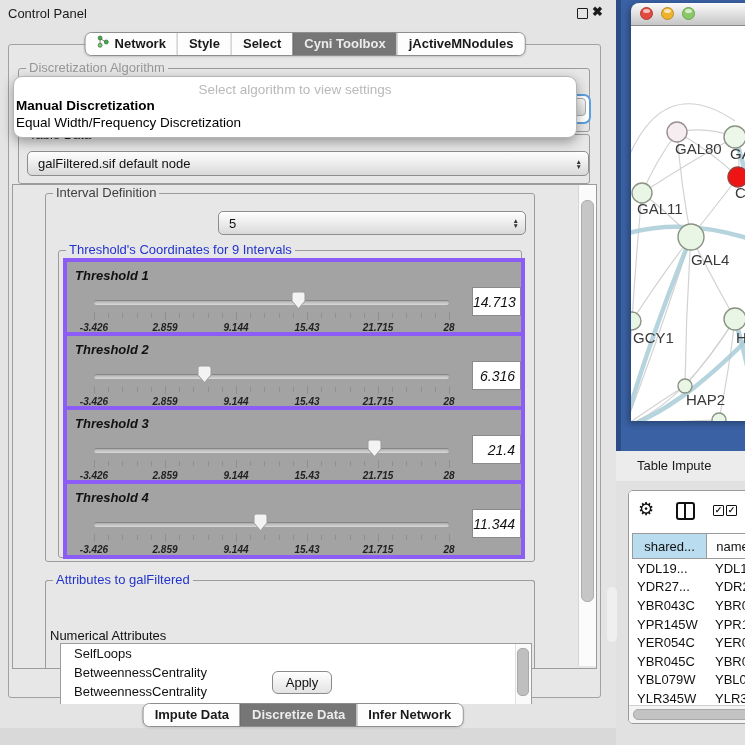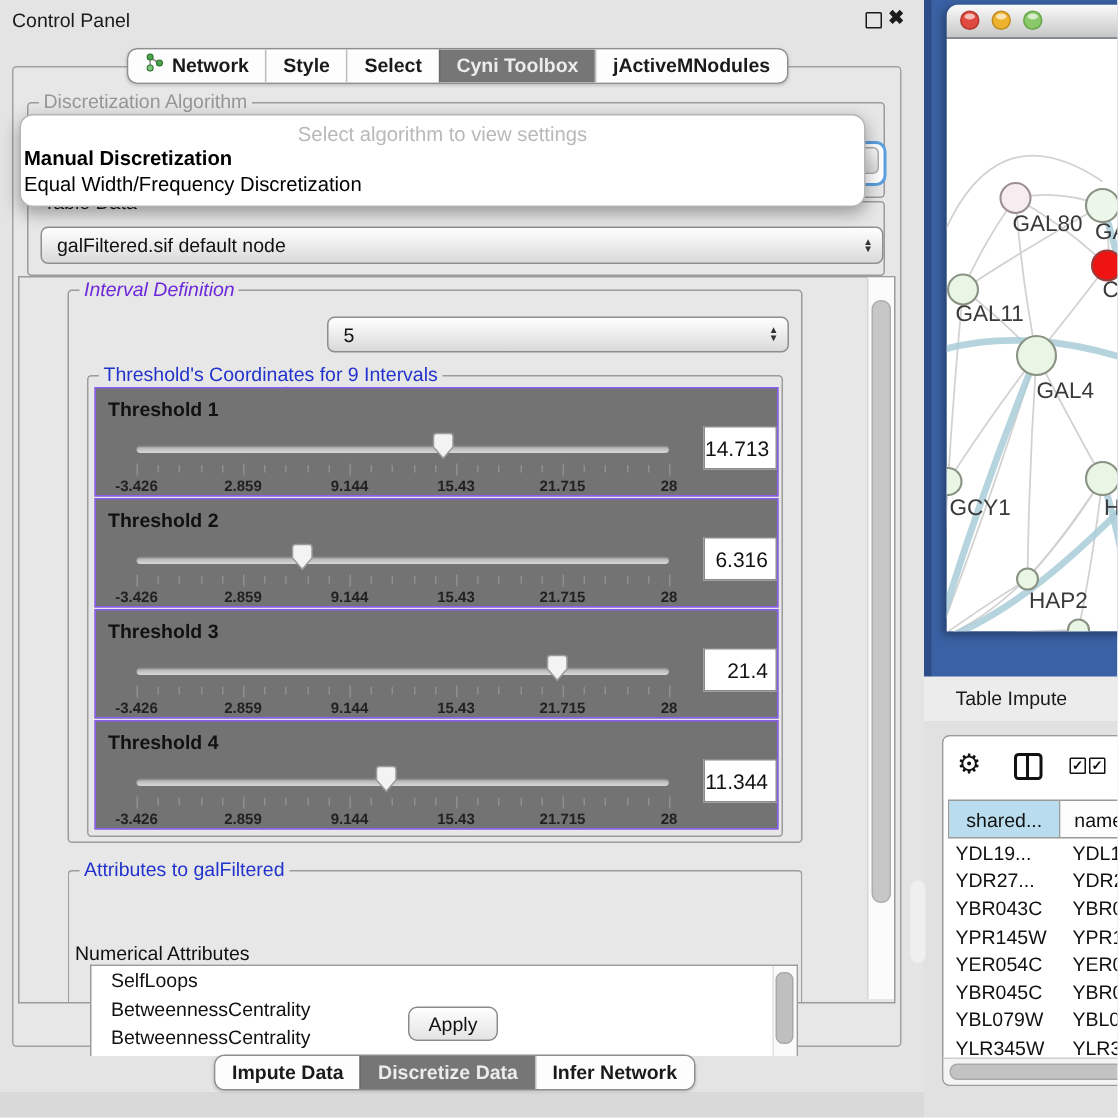--- a/index.html
+++ b/index.html
@@ -36,21 +36,21 @@
   .algo-opt.first{font-weight:700;}
   #focus-combo{left:27px;top:94px;width:560px;height:26px;background:#fff;border:2.5px solid #5b9fe0;
     border-radius:7px;z-index:35;}
   #focus-combo .btn{position:absolute;right:3px;top:2px;width:15px;height:16px;border:1px solid #aaa;border-radius:4px;
     background:linear-gradient(#fafafa,#d8d8d8);}
   
   #scroll-pane{left:12px;top:184px;width:583px;height:483px;border:1px solid #9c9c9c;background:#e7e7e7;}
   #vscroll-track{left:578px;top:185px;width:17px;height:481px;background:#fbfbfb;border-left:1px solid #d6d6d6;}
   #vscroll-thumb{left:581px;top:200px;width:11px;height:400px;border-radius:6px;background:#c6c6c6;border:1px solid #adadad;}
   
-  .thr-row{position:absolute;left:63px;width:454px;height:71px;border:1px solid #8b5cf6;background:#737373;}
+  .thr-row{position:absolute;left:63px;width:454px;height:71px;border:4px solid #8b5cf6;background:#a3a3a3;font-style:italic;}
   .thr-label{position:absolute;left:8px;top:6px;font-size:13px;font-weight:700;}
   .slider-zone{position:absolute;left:27px;top:28px;width:355px;height:44px;}
   .track{position:absolute;left:0;top:10px;width:355px;height:5px;border-radius:3px;
     background:linear-gradient(#a9a9a9,#d8d8d8);box-shadow:inset 0 1px 1px rgba(0,0,0,.25);}
   .thumb{position:absolute;top:1px;width:15px;height:19px;}
   .ticks{position:absolute;left:0;top:22px;width:355px;height:9px;}
   .tick{position:absolute;width:1px;background:#8f8f8f;}
   .tick.major{top:0;height:8px;}
   .tick.minor{top:1px;height:5px;}
   .tlabels{position:absolute;left:0;top:32px;width:355px;height:12px;}
@@ -162,21 +162,21 @@
         <span>▲</span>
         <span>▼</span>
       </span>
   </div>
 
   <div class="abs" id="scroll-pane"></div>
   <div class="abs" id="vscroll-track"></div>
   <div class="abs" id="vscroll-thumb"></div>
 
   <div class="abs grp" style="left:45px;top:193px;width:488px;height:367px;"></div>
-  <div class="abs grp-label" style="left:53px;top:186px;color:#6d28d9;font-style:italic;">Interval Definition</div>
+  <div class="abs grp-label" style="left:53px;top:186px;color:#404040;">Interval Definition</div>
 
   <div class="abs bold13" style="left:85px;top:216px;">Number of Intervals</div>
   <div class="abs combo" style="left:218px;top:211px;width:306px;height:22px;">
     <span class="ctext">5</span>
     <span class="stepper">
         <span>▲</span>
         <span>▼</span>
       </span>
   </div>
 

